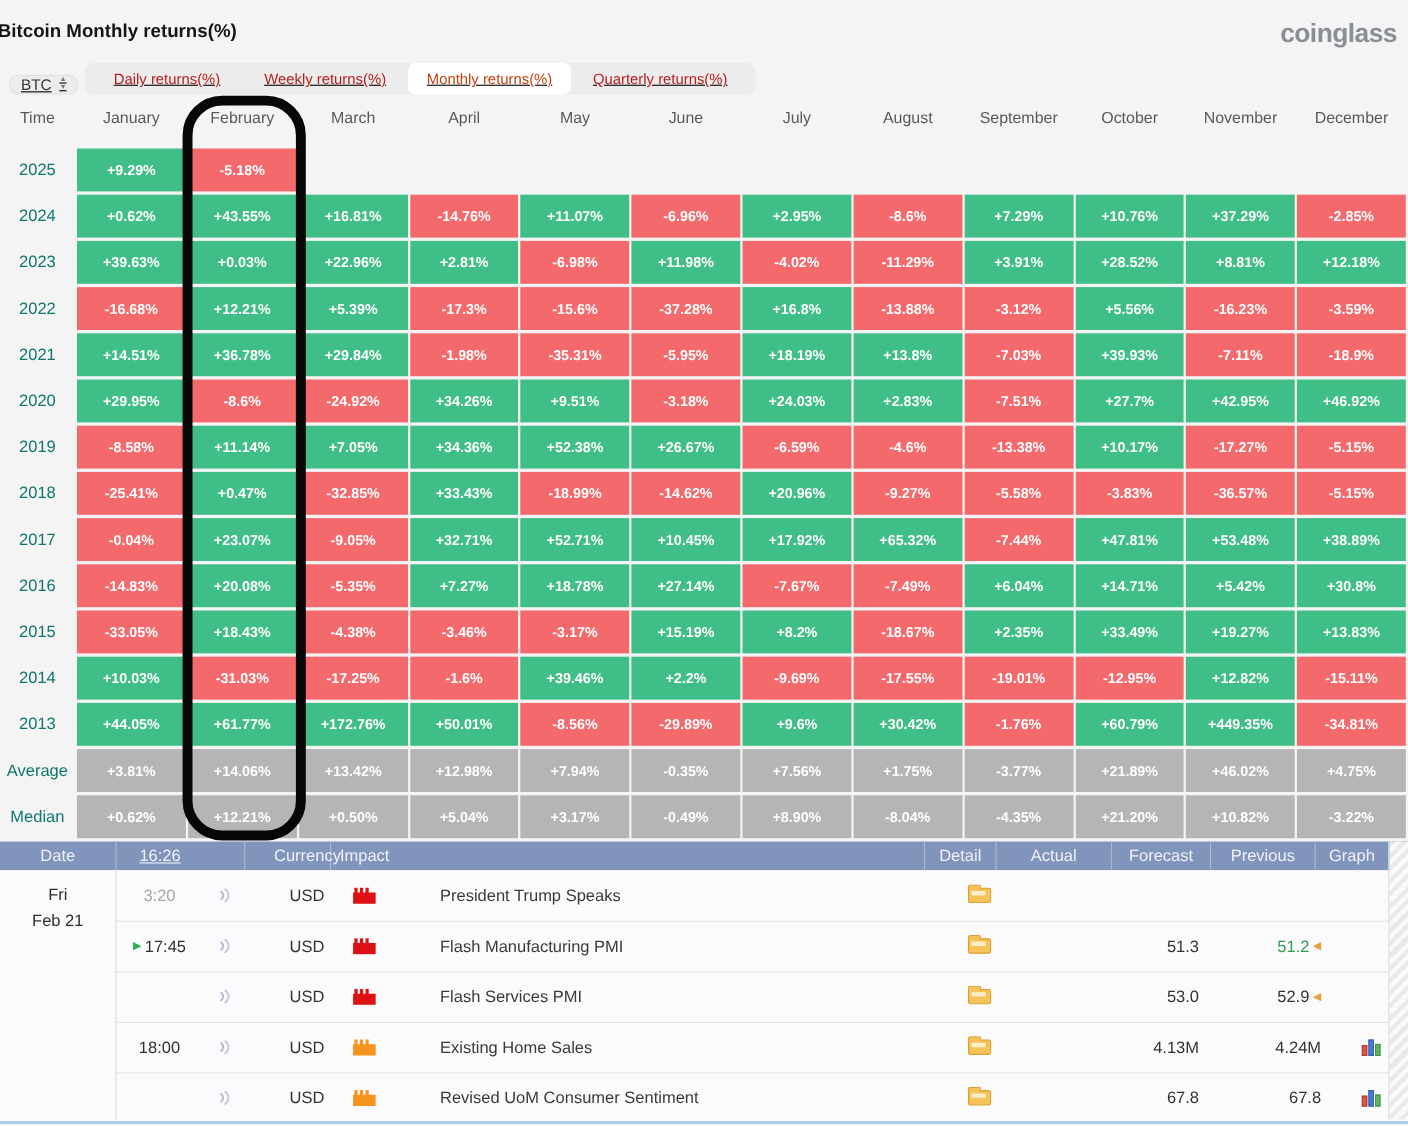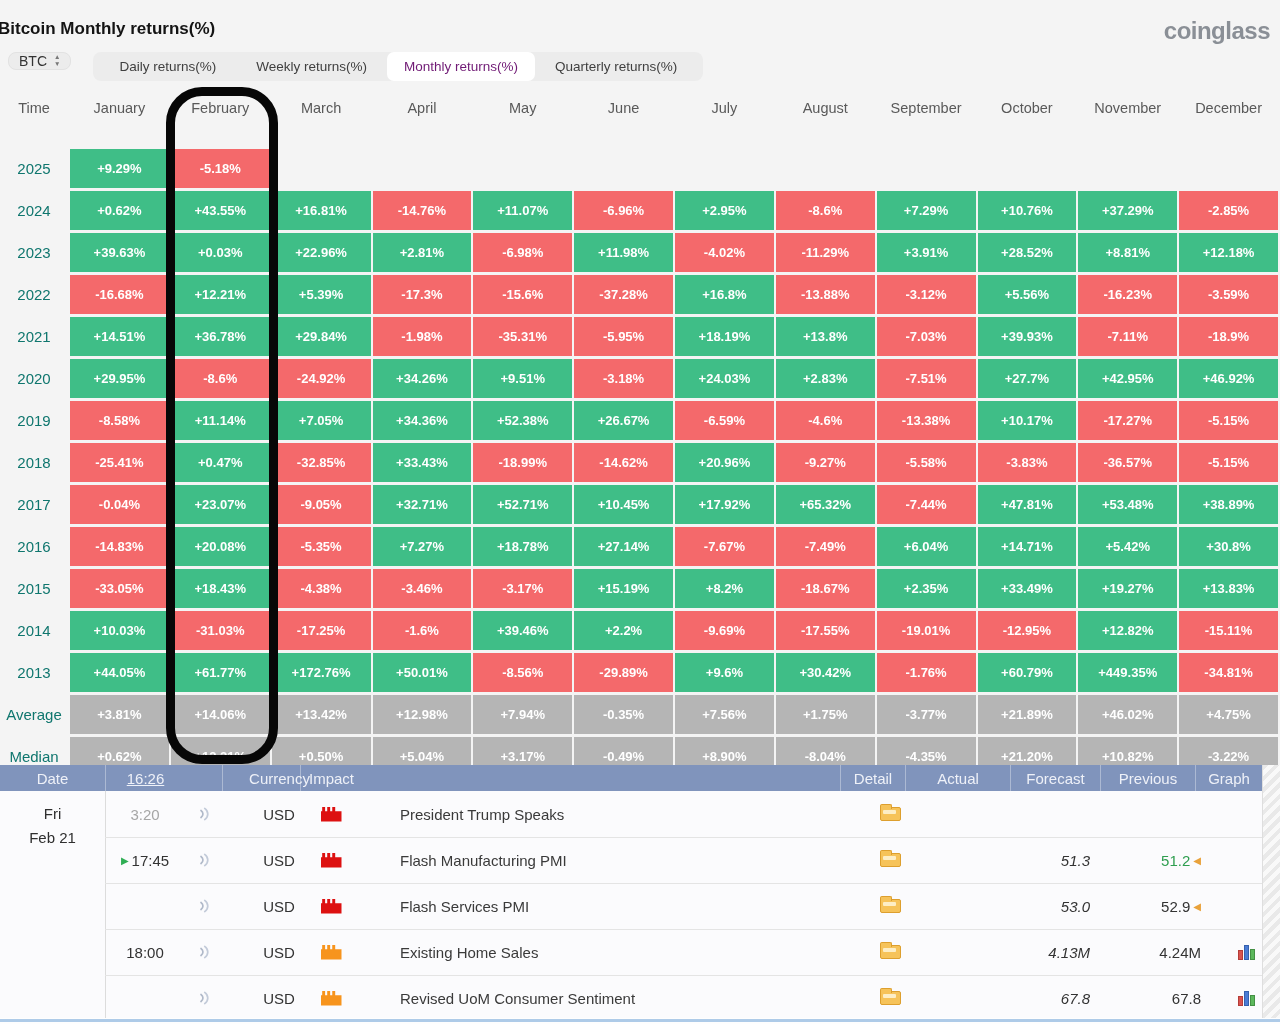--- a/index.html
+++ b/index.html
@@ -9,31 +9,31 @@
     background: #f4f4f4;
     font-family: "Liberation Sans", sans-serif;
   }
 
   
   .title-row { position:absolute; top:19px; left:0; right:10px; display:flex; justify-content:space-between; align-items:flex-start; }
   .page-title { font-size:17px; font-weight:bold; color:#141414; margin-left:-2px; }
   .logo { font-size:24px; font-weight:bold; color:#8a8f96; letter-spacing:-0.5px; line-height:1; }
 
   
-  .tab-row { position:absolute; top:52px; left:8px; display:flex; gap:22px; align-items:flex-start; height:34px; }
+  .tab-row { position:absolute; top:52px; left:8px; display:flex; gap:6px; align-items:flex-end; height:34px;text-decoration:underline; }
   .coin-sel { background:#ececec; border:1px solid #e2e2e2; border-radius:8px; display:flex; align-items:center; gap:7px; padding:0 10px; font-size:14px; color:#333; cursor:pointer; }
   .updown { display:flex; flex-direction:column; font-size:6.5px; color:#777; line-height:1.05; }
   .tabs { background:#ececec; border-radius:8px; display:flex; align-items:center; padding:0 6px; }
-  .tab { padding:7px 20px; font-size:13.5px; color:#404040; cursor:pointer; white-space:nowrap; }
-  .tab.active { background:#ffffff; border-radius:7px; padding:7px 17px; color:#701a75; }
+  .tab { padding:7px 20px; font-size:13.5px; color:#b91c1c; cursor:pointer; white-space:nowrap; }
+  .tab.active { background:#ffffff; border-radius:7px; padding:7px 17px; color:#c2410c; }
 
   
   .hm { position:absolute; top:98px; left:0; width:1278px; }
   .hm-row { display:grid; grid-template-columns:68px repeat(12,1fr); column-gap:2px; height:39px; margin-bottom:3px; }
-  .hm-row.hm-head { height:20px; margin-bottom:31px; }
+  .hm-row.hm-head { height:20px; margin-bottom:17px; }
   .hm-cell-label { display:flex; align-items:center; justify-content:center; color:#595959; font-size:14.5px; background:transparent; }
   .hm-row:not(.hm-head) .hm-cell-label { font-size:15px; color:#0f766e; }
   .hm-cell { display:flex; align-items:center; justify-content:center; color:#fff; font-weight:bold; font-size:13px; }
   .hm-cell.pos { background:var(--pos); }
   .hm-cell.neg { background:var(--neg); }
   .hm-cell.summary { background:var(--sum); }
   .hm-cell.empty { background:transparent; }
 
   
   .ring { position:absolute; left:166px; top:87px; width:112px; height:677px; border:9px solid #070707; border-radius:36px; z-index:5; pointer-events:none; }
@@ -47,21 +47,21 @@
 
   .c-date{width:105px;} .c-time{width:80px;} .c-speaker{width:37px;} .c-currency{width:78px;padding-left:36px;}
   .c-impact{width:62px;} .c-event{flex:1;} .c-detail{width:65px;} .c-actual{width:105px;}
   .c-forecast{width:90px;} .c-previous{width:95px;} .c-graph{width:67px;} .c-scroll{width:18px;}
 
   .cal-body { position:relative; height:281px; overflow:hidden; }
   .cal-row { display:flex; align-items:center; height:46px; position:relative; }
   .cal-row + .cal-row::before { content:''; position:absolute; left:105px; right:18px; top:0; height:1px; background:#e4e4e4; }
   .cell { display:flex; align-items:center; justify-content:center; font-size:15px; color:#333; height:100%; }
   .cell.c-event { justify-content:flex-start; padding-left:38px; color:#3a3a3a; }
-  .cell.c-forecast { justify-content:flex-end; padding-right:28px;font-style:italic; }
+  .cell.c-forecast { justify-content:flex-end; padding-right:28px; }
   .cell.c-previous { justify-content:flex-end; padding-right:12px; }
   .time-past { color:#a6a6a6; }
   .play { color:#2fae54; font-size:10px; margin-right:3px; }
   .prev-better { color:var(--prev-better); }
   .arrow-left { color:#e9a23b; font-size:10px; margin-left:3px; }
 
   .date-block { position:absolute; left:0; top:11px; width:105px; text-align:center; font-size:15px; color:#2f2f2f; line-height:24px; }
   .date-col-border { position:absolute; left:105px; top:0; bottom:0; width:1px; background:#dcdcdc; }
 
   .factory { width:21px; height:15px;

